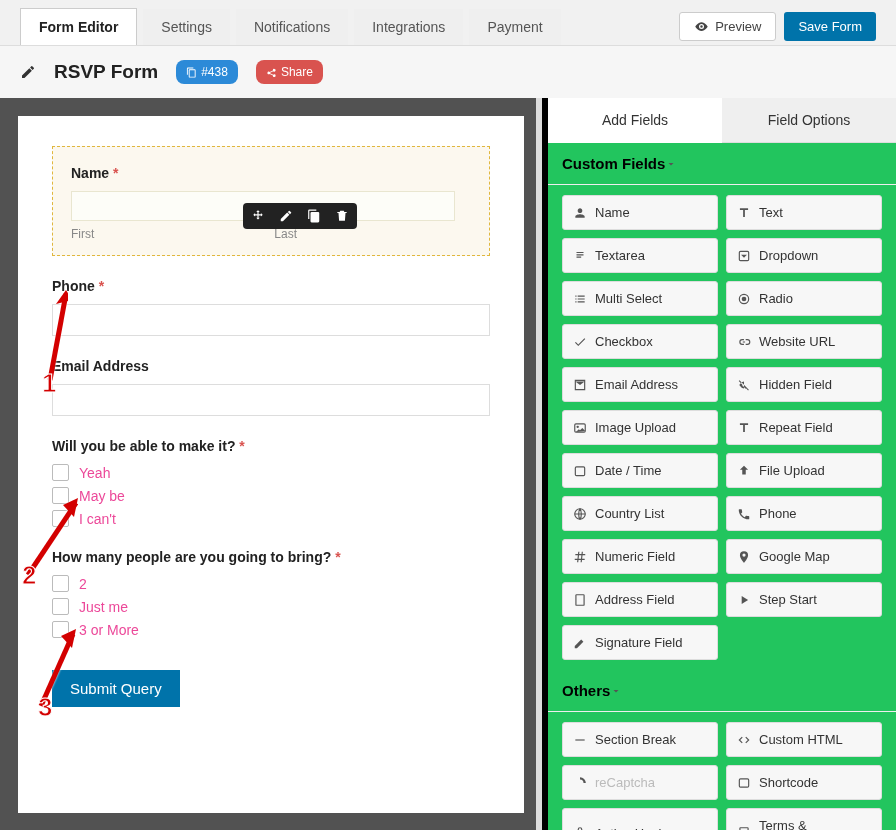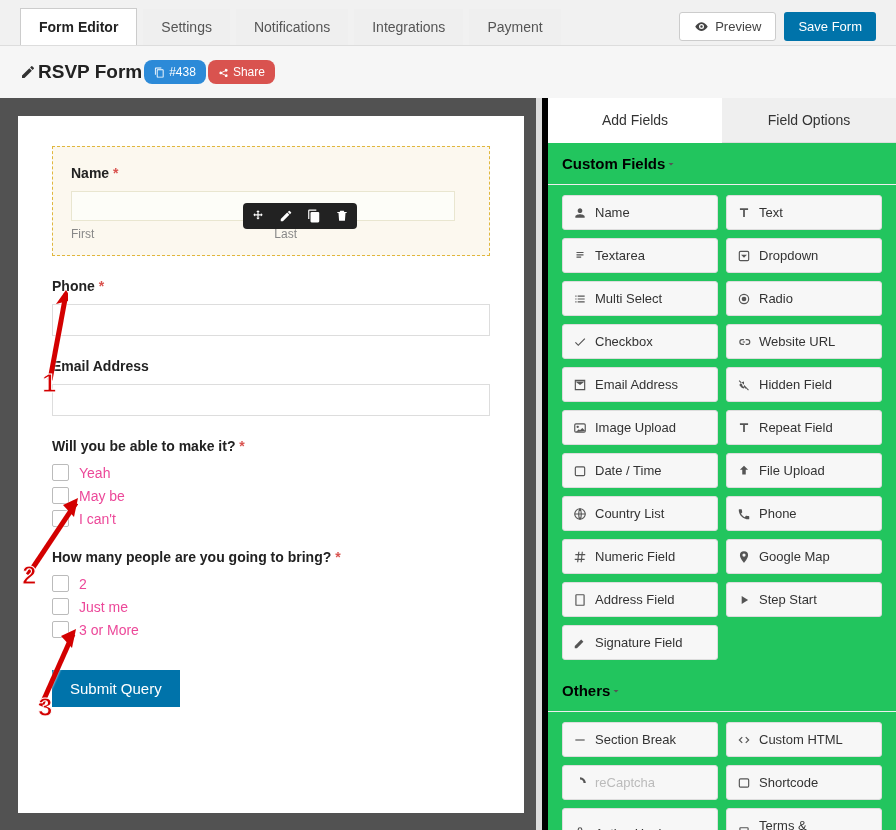--- a/index.html
+++ b/index.html
@@ -3,21 +3,21 @@
 <meta charset="utf-8">
 <style>
   * { box-sizing: border-box; margin: 0; padding: 0; font-family: -apple-system, "Segoe UI", Arial, sans-serif; }
   body { background: #f1f1f1; width: 896px; height: 830px; overflow: hidden; position: relative; }
   .topbar { display: flex; align-items: center; padding: 8px 20px 0 20px; gap: 6px; }
   .tab-btn { padding: 10px 18px; color: #555; background: #efefef; border: none; cursor: pointer; font-size: 14px; }
   .tab-btn.active { background: #fff; border-top: 1px solid #ccc; border-left:1px solid #ccc; border-right:1px solid #ccc; color:#222; font-weight:600;}
   .top-right { margin-left: auto; display: flex; gap: 8px; }
   .preview-btn { background:#fff; border:1px solid #ccc; border-radius:3px; padding:6px 14px; display:flex; gap:6px; align-items:center; font-size:13px; color:#444; cursor:pointer;}
   .save-btn { background:#0073aa; border:none; border-radius:3px; padding:7px 14px; color:#fff; font-size:13px; cursor:pointer;}
-  .title-row { display:flex; align-items:center; padding: 14px 20px; gap:2px; border-top:1px solid #ddd; background:#f6f6f6;}
+  .title-row { display:flex; align-items:center; padding: 14px 20px; gap:18px; border-top:1px solid #ddd; background:#f6f6f6;}
   .title-row .pencil { width:16px; height:16px; color:#444;}
   .form-title { font-size:19px; color:#222; font-weight:600;}
   .badge { display:flex; align-items:center; gap:4px; padding:5px 10px; border-radius:8px; color:#fff; font-size:12px; cursor:pointer;}
   .badge.id { background:#2c8ad8;}
   .badge.share { background:#d9534f;}
   .main { display:flex; height: calc(830px - 48px - 49px); }
   .canvas-wrap { flex: 0 0 542px; background:#525252; padding: 18px; height:100%; position:relative; overflow:hidden;}
   .canvas { background:#fff; padding: 30px 34px; height: 100%; overflow-y: hidden;}
   .field-wrap { margin-bottom: 22px; }
   .field-label { font-weight: 700; font-size: 14px; color: #222; margin-bottom: 10px; display:block;}

